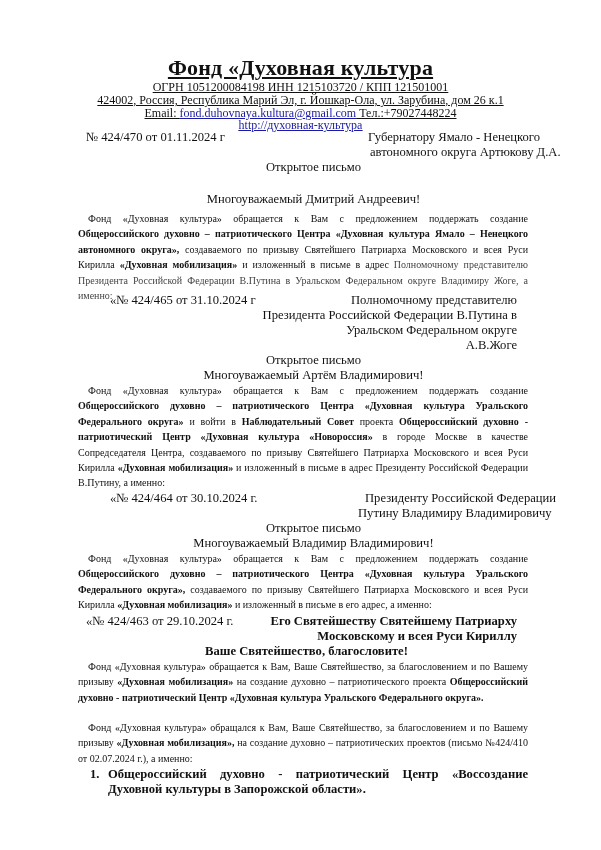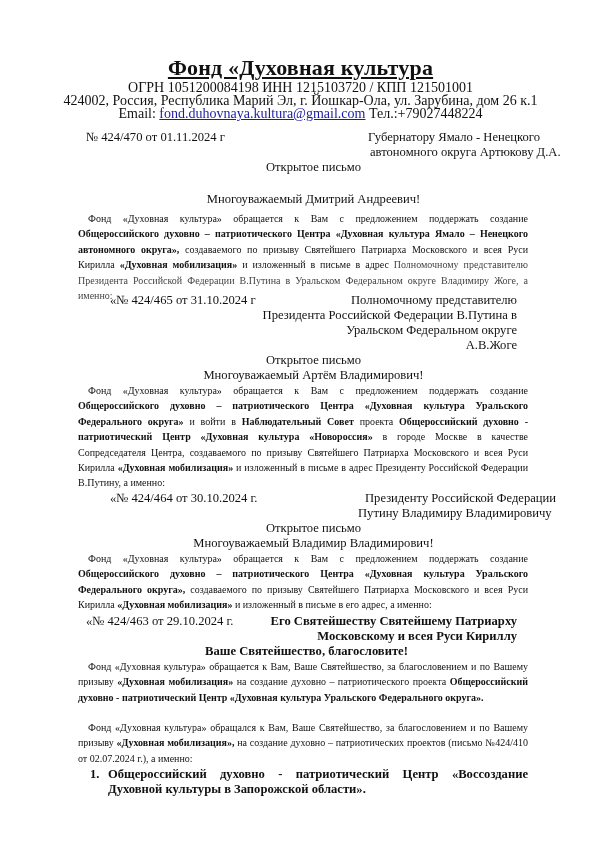--- a/index.html
+++ b/index.html
@@ -8,21 +8,21 @@
     font-family: "Liberation Serif", "DejaVu Serif", serif;
     color: #111;
   }
   .page { position: absolute; left: 0; top: 0; width: 590px; height: 850px; }
   .abs { position: absolute; white-space: nowrap; }
   .center { left: 0; width: 601px; text-align: center; }
   .title {
     top: 55px; font-size: 22px; font-weight: bold; text-decoration: underline;
     letter-spacing: 0.2px;
   }
-  .req { font-size: 14px; line-height: 13px; }
+  .req { font-size: 12px; line-height: 13px; text-decoration: underline; }
   .link { color: #1a1aa6; text-decoration: underline; }
   .t { font-size: 12.6px; line-height: 15.2px; }
   .b { font-weight: bold; }
   .para {
     position: absolute; left: 78px; width: 450px; font-size: 10px; line-height: 15.4px;
     text-align: justify; text-indent: 10px; white-space: normal;
   }
   .right { text-align: right; }
   .list {
     position: absolute; left: 108px; width: 420px; font-size: 12.6px; line-height: 15.4px;
@@ -33,20 +33,23 @@
 </head>
 <body>
 
 <div class="page">
 
   <div class="abs center title">Фонд «Духовная культура</div>
   <div class="abs center req" style="top:81px;">ОГРН 1051200084198 ИНН 1215103720 / КПП 121501001</div>
   <div class="abs center req" style="top:94px;">424002, Россия, Республика Марий Эл, г. Йошкар-Ола, ул. Зарубина, дом 26 к.1</div>
   <div class="abs center req" style="top:107px;">
     <span>Email: </span><span class="link">fond.duhovnaya.kultura@gmail.com</span><span>  Тел.:+79027448224</span>
+  </div>
+  <div class="abs center req" style="top:119px;">
+    <span class="link">http://духовная-культура</span>
   </div>
 
   <div class="abs t" style="left:86px; top:130px;">№ 424/470 от 01.11.2024 г</div>
   <div class="abs t" style="left:368px; top:130px;">Губернатору  Ямало - Ненецкого</div>
   <div class="abs t" style="left:370px; top:145px;">автономного округа Артюкову Д.А.</div>
   <div class="abs center t" style="top:160px; padding-left:26px; box-sizing:border-box;">Открытое письмо</div>
   <div class="abs center t" style="top:192px; padding-left:26px; box-sizing:border-box;">Многоуважаемый Дмитрий Андреевич!</div>
 
   <div class="para" style="top:211px;">
     <span>Фонд «Духовная культура» обращается к Вам с предложением поддержать создание </span><span class="b">Общероссийского  духовно – патриотического Центра «Духовная культура  Ямало – Ненецкого автономного округа», </span><span>создаваемого  по призыву Святейшего Патриарха Московского и всея Руси Кирилла </span><span class="b">«Духовная мобилизация»</span><span> и изложенный в письме в </span><span>адрес</span><span style="color:#444;"> Полномочному представителю Президента Российской Федерации В.Путина в Уральском Федеральном округе Владимиру Жоге, а именно:</span>

